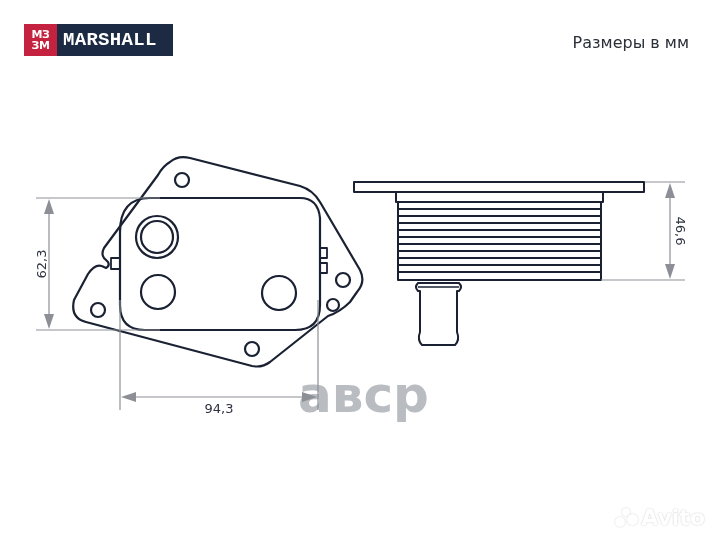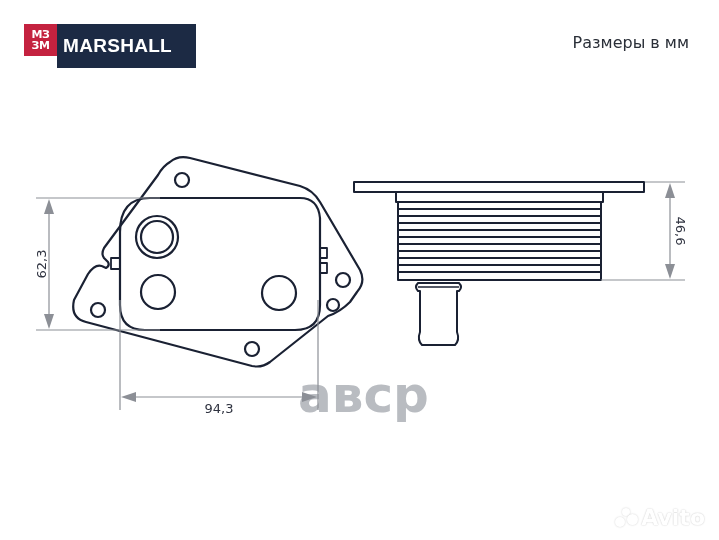--- a/index.html
+++ b/index.html
@@ -1,19 +1,19 @@
 <!DOCTYPE html>
 <html><head>
   <meta charset="utf-8">
   <style>
     html, body { margin: 0; padding: 0; background: #ffffff; }
     body { width: 719px; height: 540px; position: relative; overflow: hidden; font-family: "DejaVu Sans", sans-serif; }
     .logo { position: absolute; left: 24px; top: 24px; height: 32px; display: flex; }
     .logo-mark { width: 33px; height: 32px; background: #c4223f; display: flex; flex-direction: column; align-items: center; justify-content: center; color: #fff; font-weight: bold; font-size: 11px; line-height: 11px; letter-spacing: -0.5px; font-family: "DejaVu Sans", sans-serif; }
-    .logo-text { height: 44px; background: #1c2a44; color: #fff; font-family: Liberation Sans, sans-serif; font-weight: bold; font-size: 19px; display: flex; align-items: center; padding: 0 24px 0 6px; letter-spacing: 0.3px; }
+    .logo-text { height: 32px; background: #1c2a44; color: #fff; font-family: Liberation Mono, monospace; font-weight: bold; font-size: 19px; display: flex; align-items: center; padding: 0 16px 0 6px; letter-spacing: 0.3px; }
     .units { position: absolute; right: 30px; top: 33px; font-size: 16px; color: #2a2f38; font-family: "DejaVu Sans", sans-serif; }
     svg.drawing { position: absolute; left: 0; top: 0; }
     .dim-text { font-family: "DejaVu Sans", sans-serif; font-size: 13px; fill: #2f3340; }
     .wm-avcp { font-family: "DejaVu Sans", sans-serif; font-weight: bold; font-size: 50px; fill: #b9bcc1; }
     .wm-avito { position: absolute; right: 14px; bottom: 10px; font-family: "DejaVu Sans", sans-serif; font-weight: bold; font-size: 22px; color: #ffffff; text-shadow: 0 0 2px #d8d8d8, 0 0 1px #cfcfcf; display: flex; align-items: center; gap: 4px; }
     .wm-avito .dots { position: relative; width: 22px; height: 20px; }
     .wm-avito .dots span { position: absolute; border-radius: 50%; background: #fff; box-shadow: 0 0 2px #cfcfcf; }
   </style>
 </head>
 <body>

